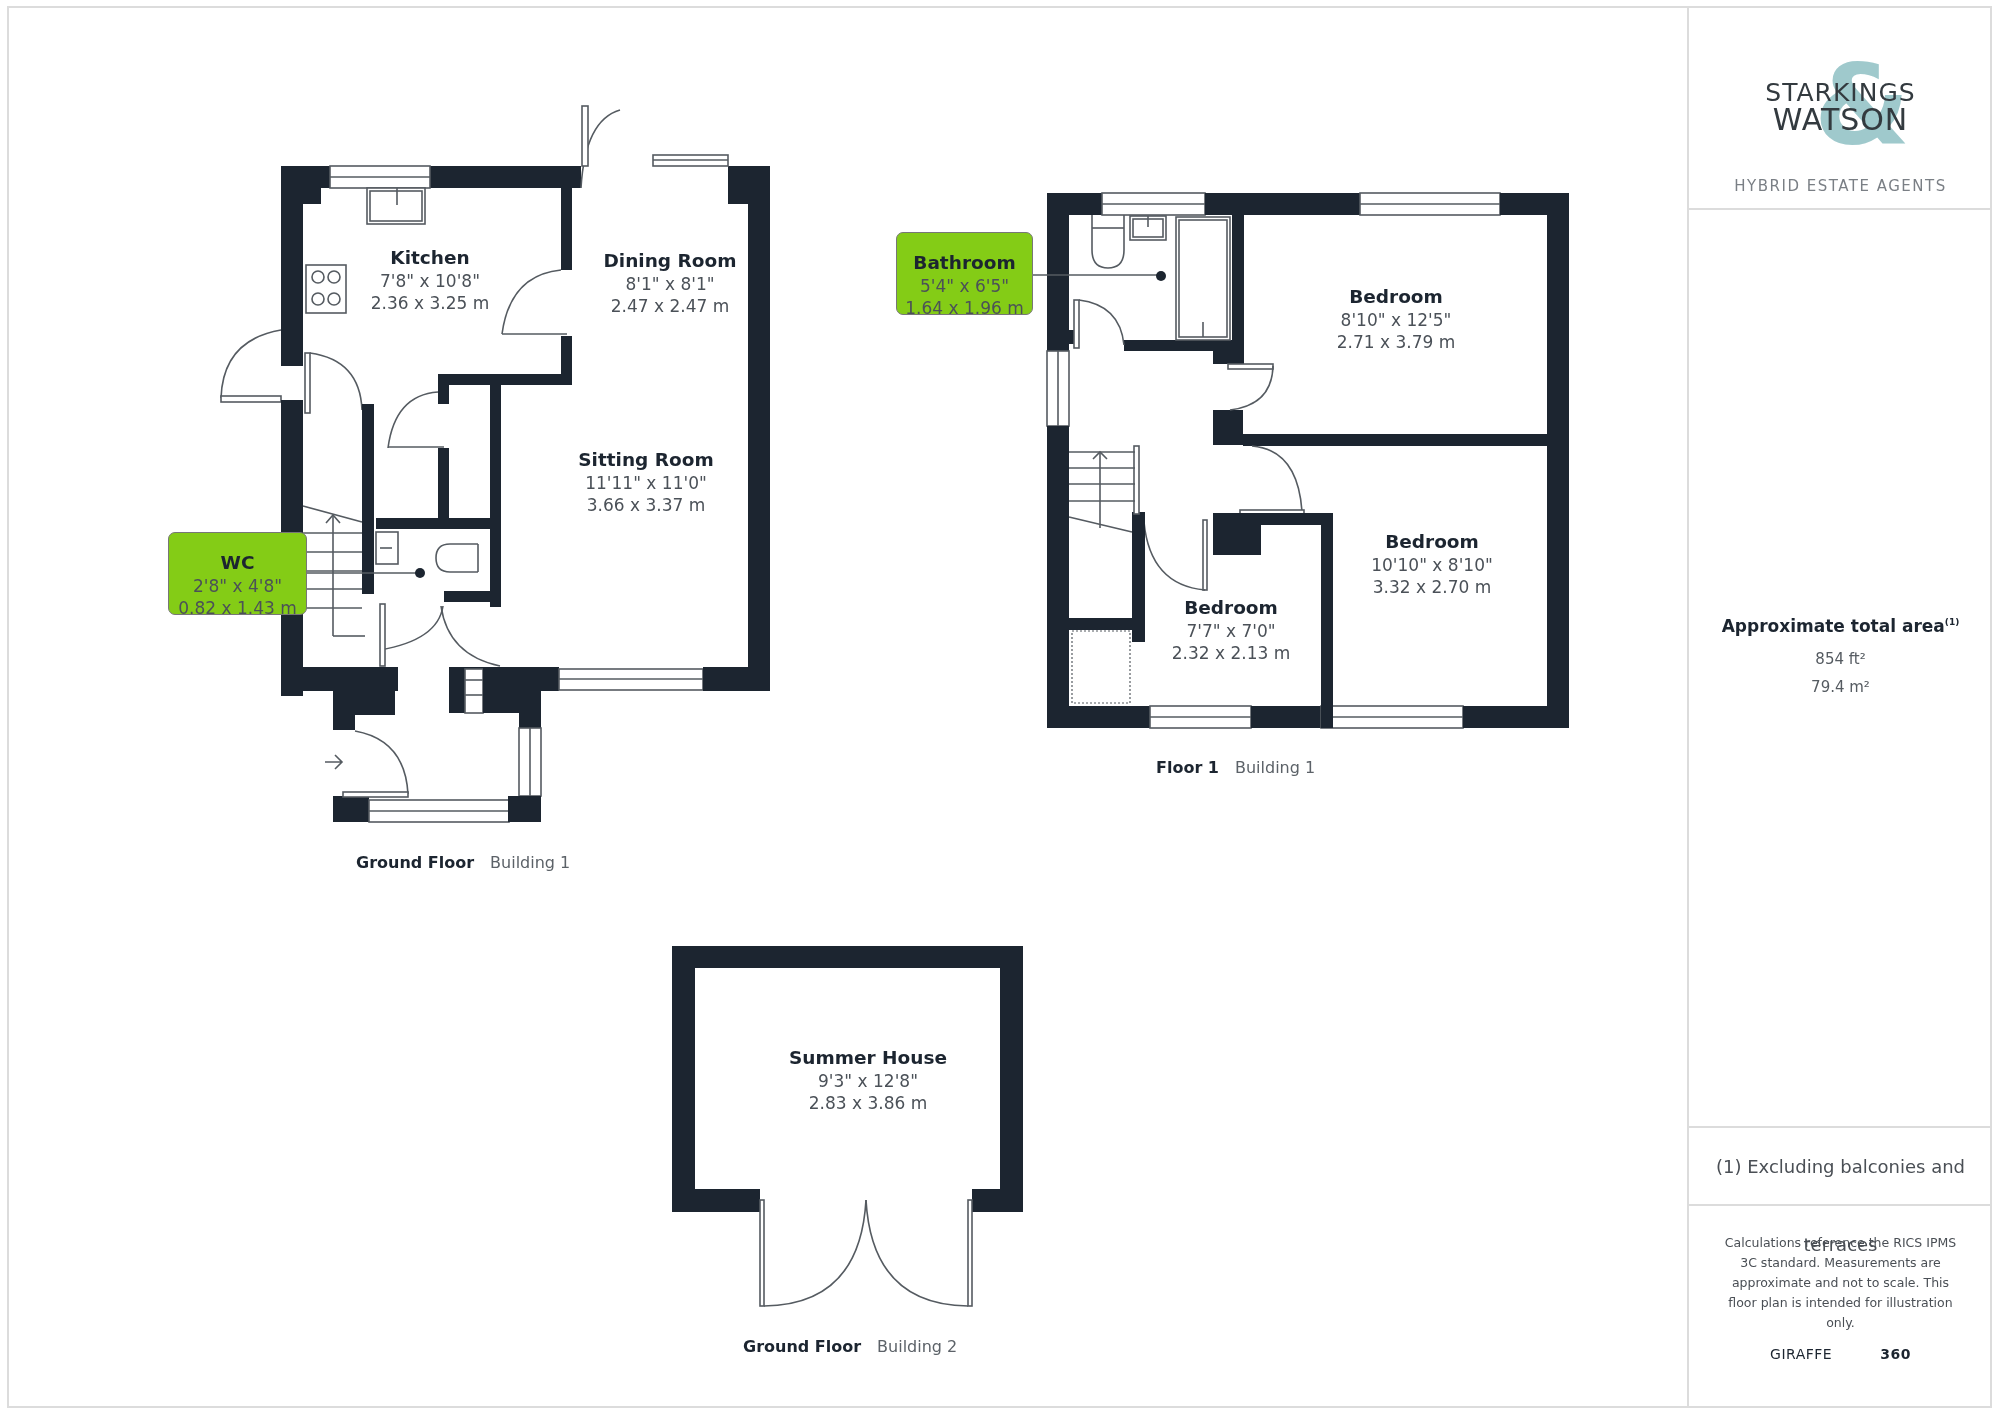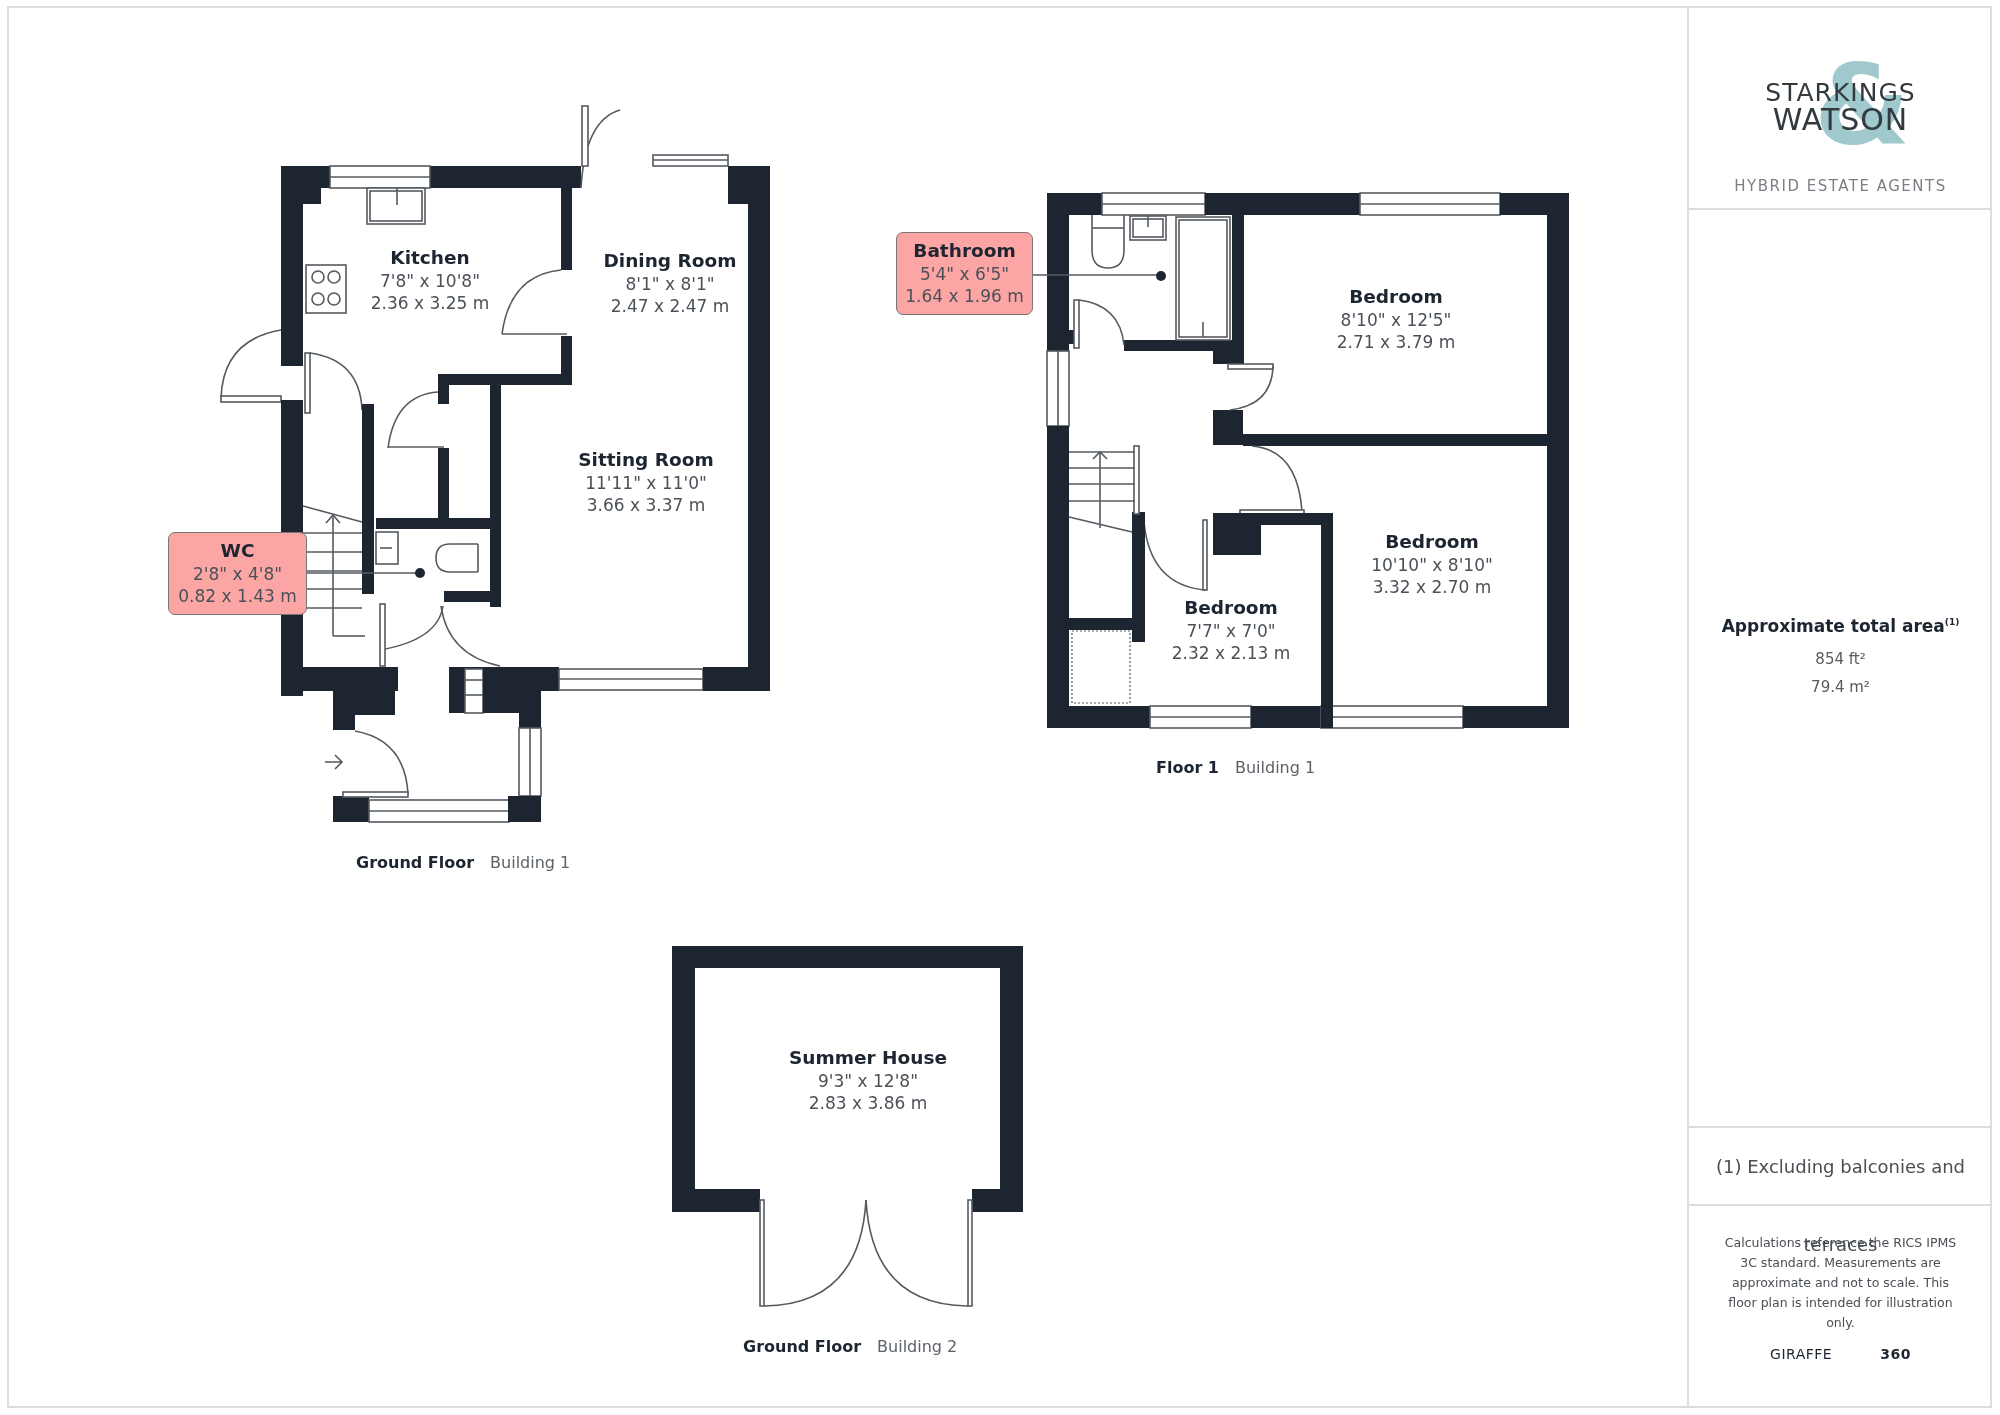--- a/index.html
+++ b/index.html
@@ -21,21 +21,21 @@
   .foot1 { top:1122px; height:78px; font-size:18px; color:#4a4f55; line-height:78px; }
   .foot2 { top:1200px; height:256px; border-bottom:none;border-radius:14px; }
   .disc { position:absolute; top:27px; left:30px; right:30px; font-size:12.5px; line-height:20px; color:#4a4f55; }
   .brand { position:absolute; top:140px; width:100%; font-size:14px; color:#1c2530; letter-spacing:0.5px; }
   .brand b { font-weight:bold;margin-left:48px; }
 
   .plan { position:absolute; left:0; top:0; }
   .label { position:absolute; text-align:center; transform:translateX(-50%); white-space:nowrap; }
   .rname { font-size:18.5px; font-weight:bold; color:#1c2530; line-height:24px; }
   .rdim { font-size:17px; color:#4b5158; line-height:22px; }
-  .callout { position:absolute; border:1.5px solid #777; border-radius:7px; background:#fca5a5; text-align:center; box-sizing:border-box; padding-top:6px; }
+  .callout { position:absolute; border:1.5px solid #777; border-radius:7px; background:#84cc16; text-align:center; box-sizing:border-box; padding-top:18px; }
   .floor-cap { position:absolute; font-size:16px; white-space:nowrap; }
   .floor-cap b { color:#1c2530; margin-right:16px; }
   .floor-cap span.sub { color:#5c6268; }
 </style>
 </head>
 <body>
 
 <div class="frame"></div>
 
 <svg class="plan" width="1690" height="1415" viewBox="0 0 1690 1415" xmlns="http://www.w3.org/2000/svg">

